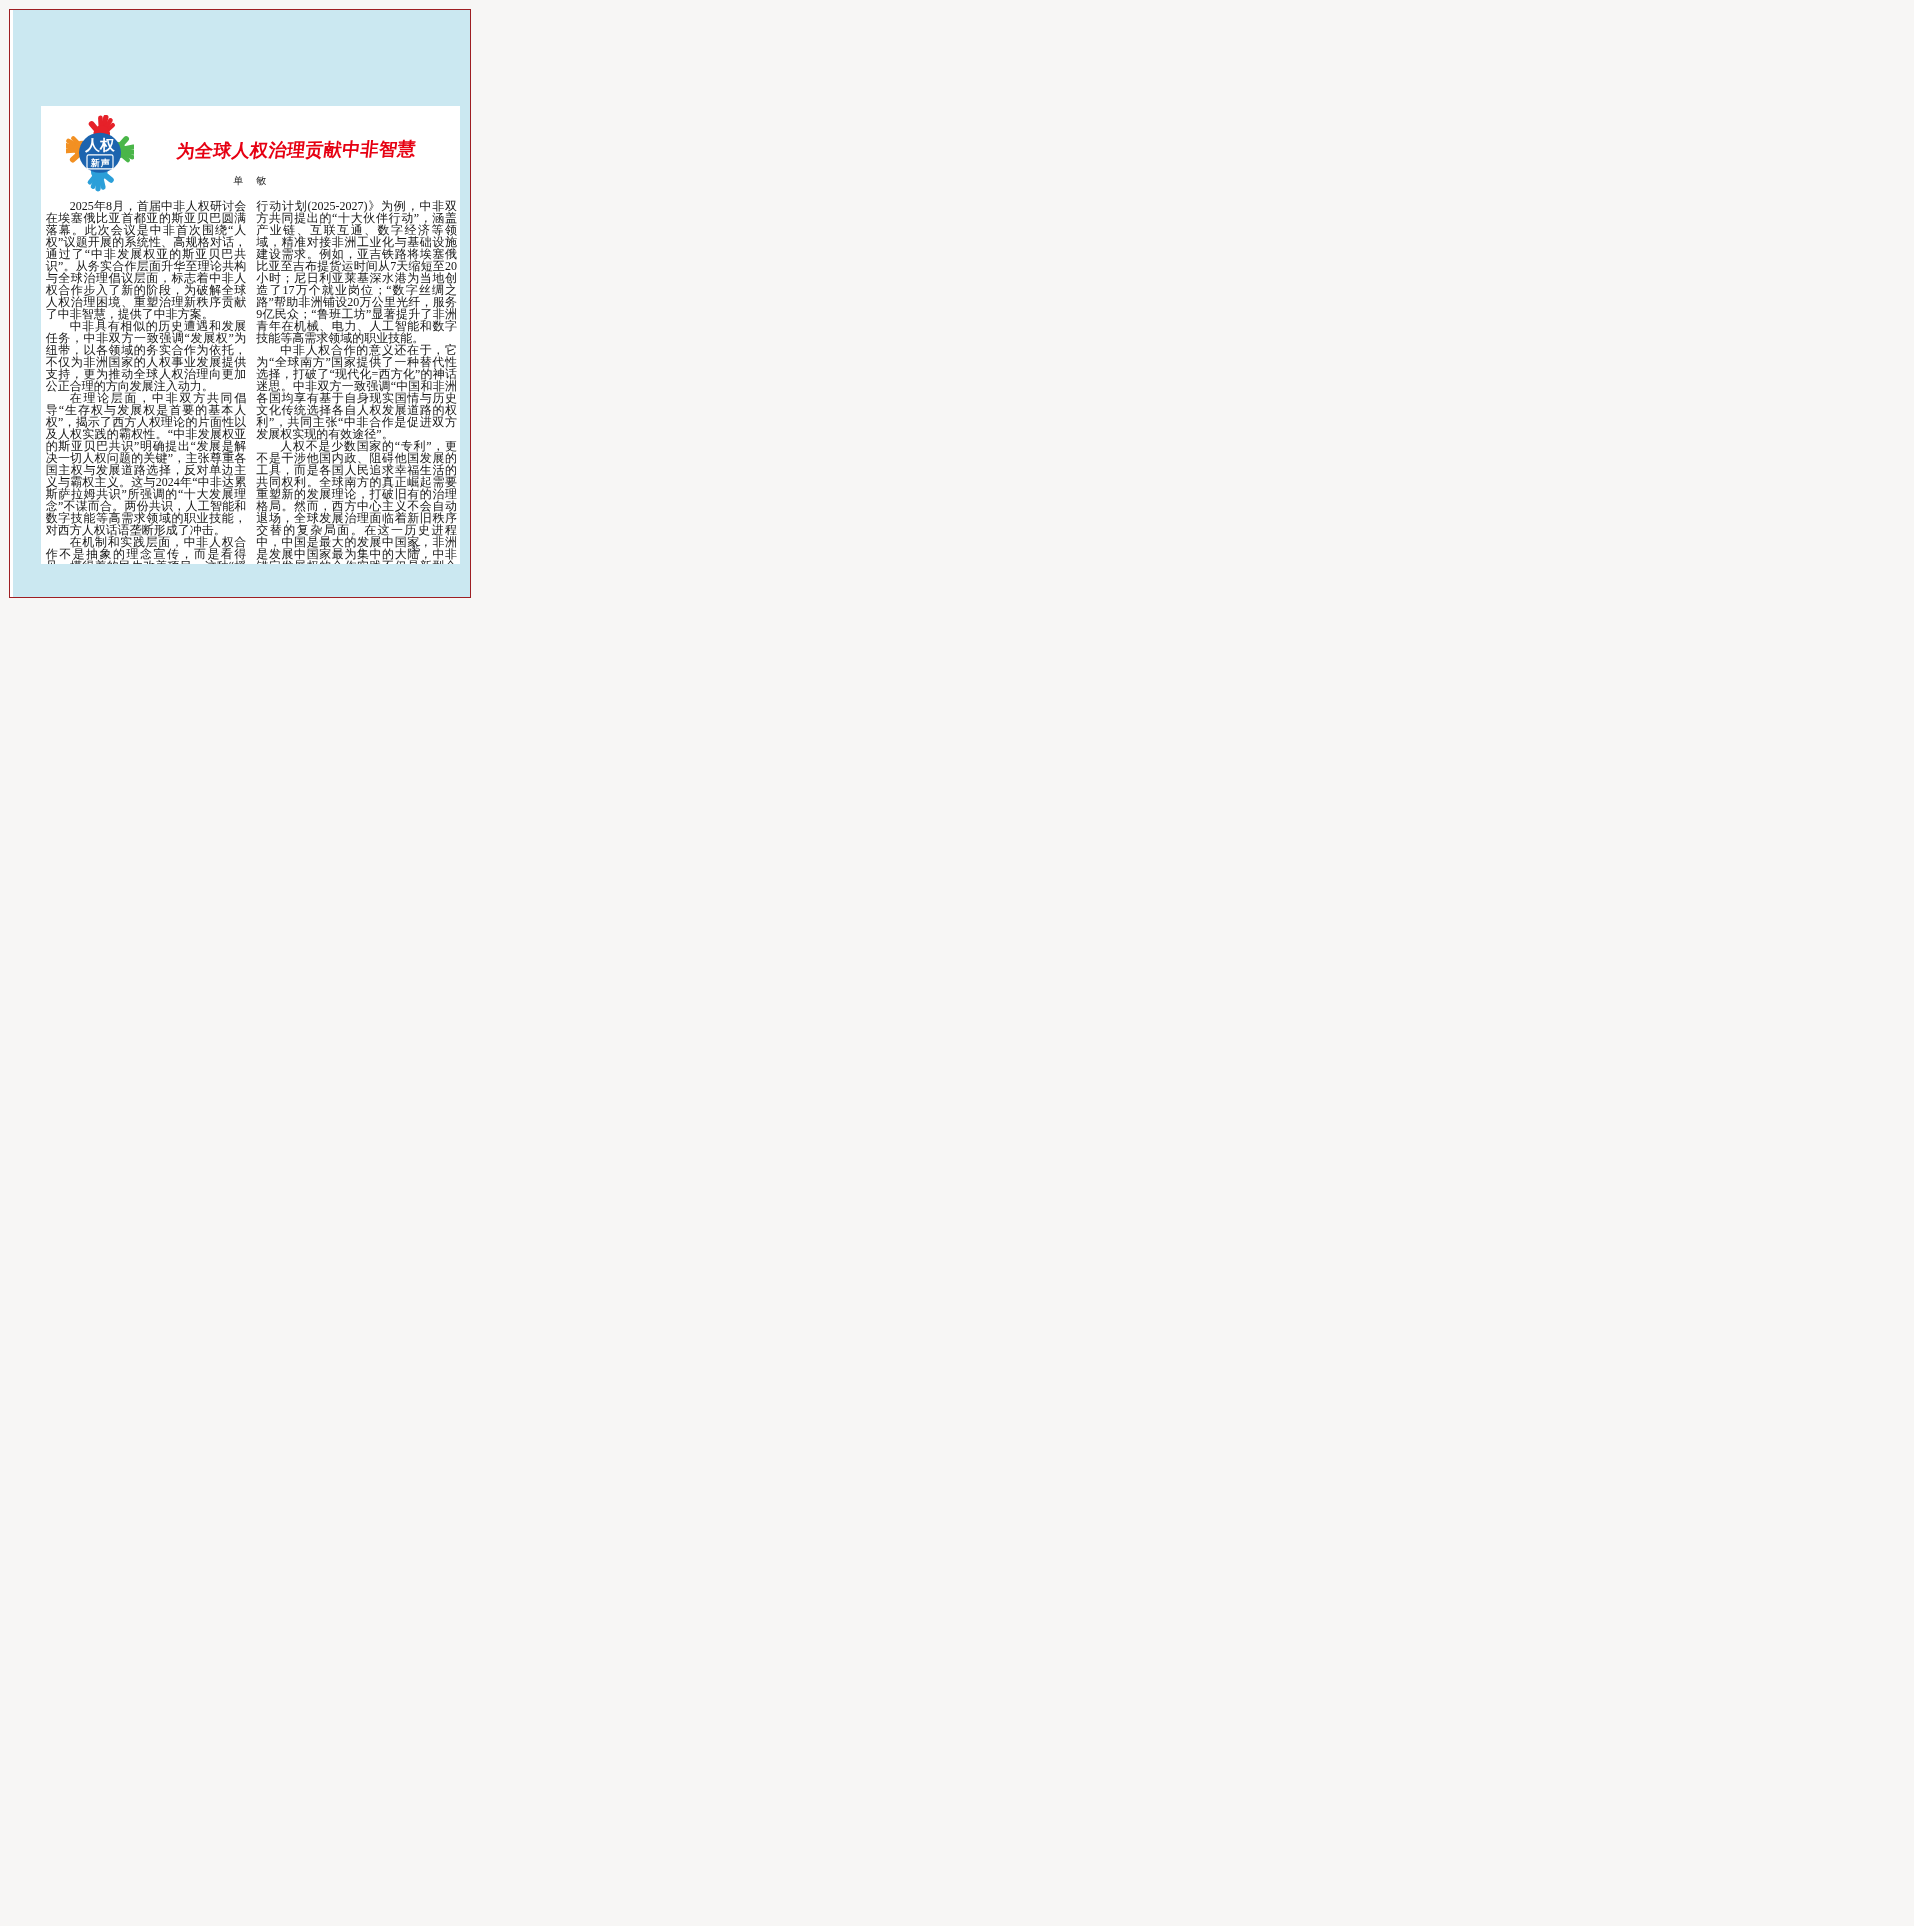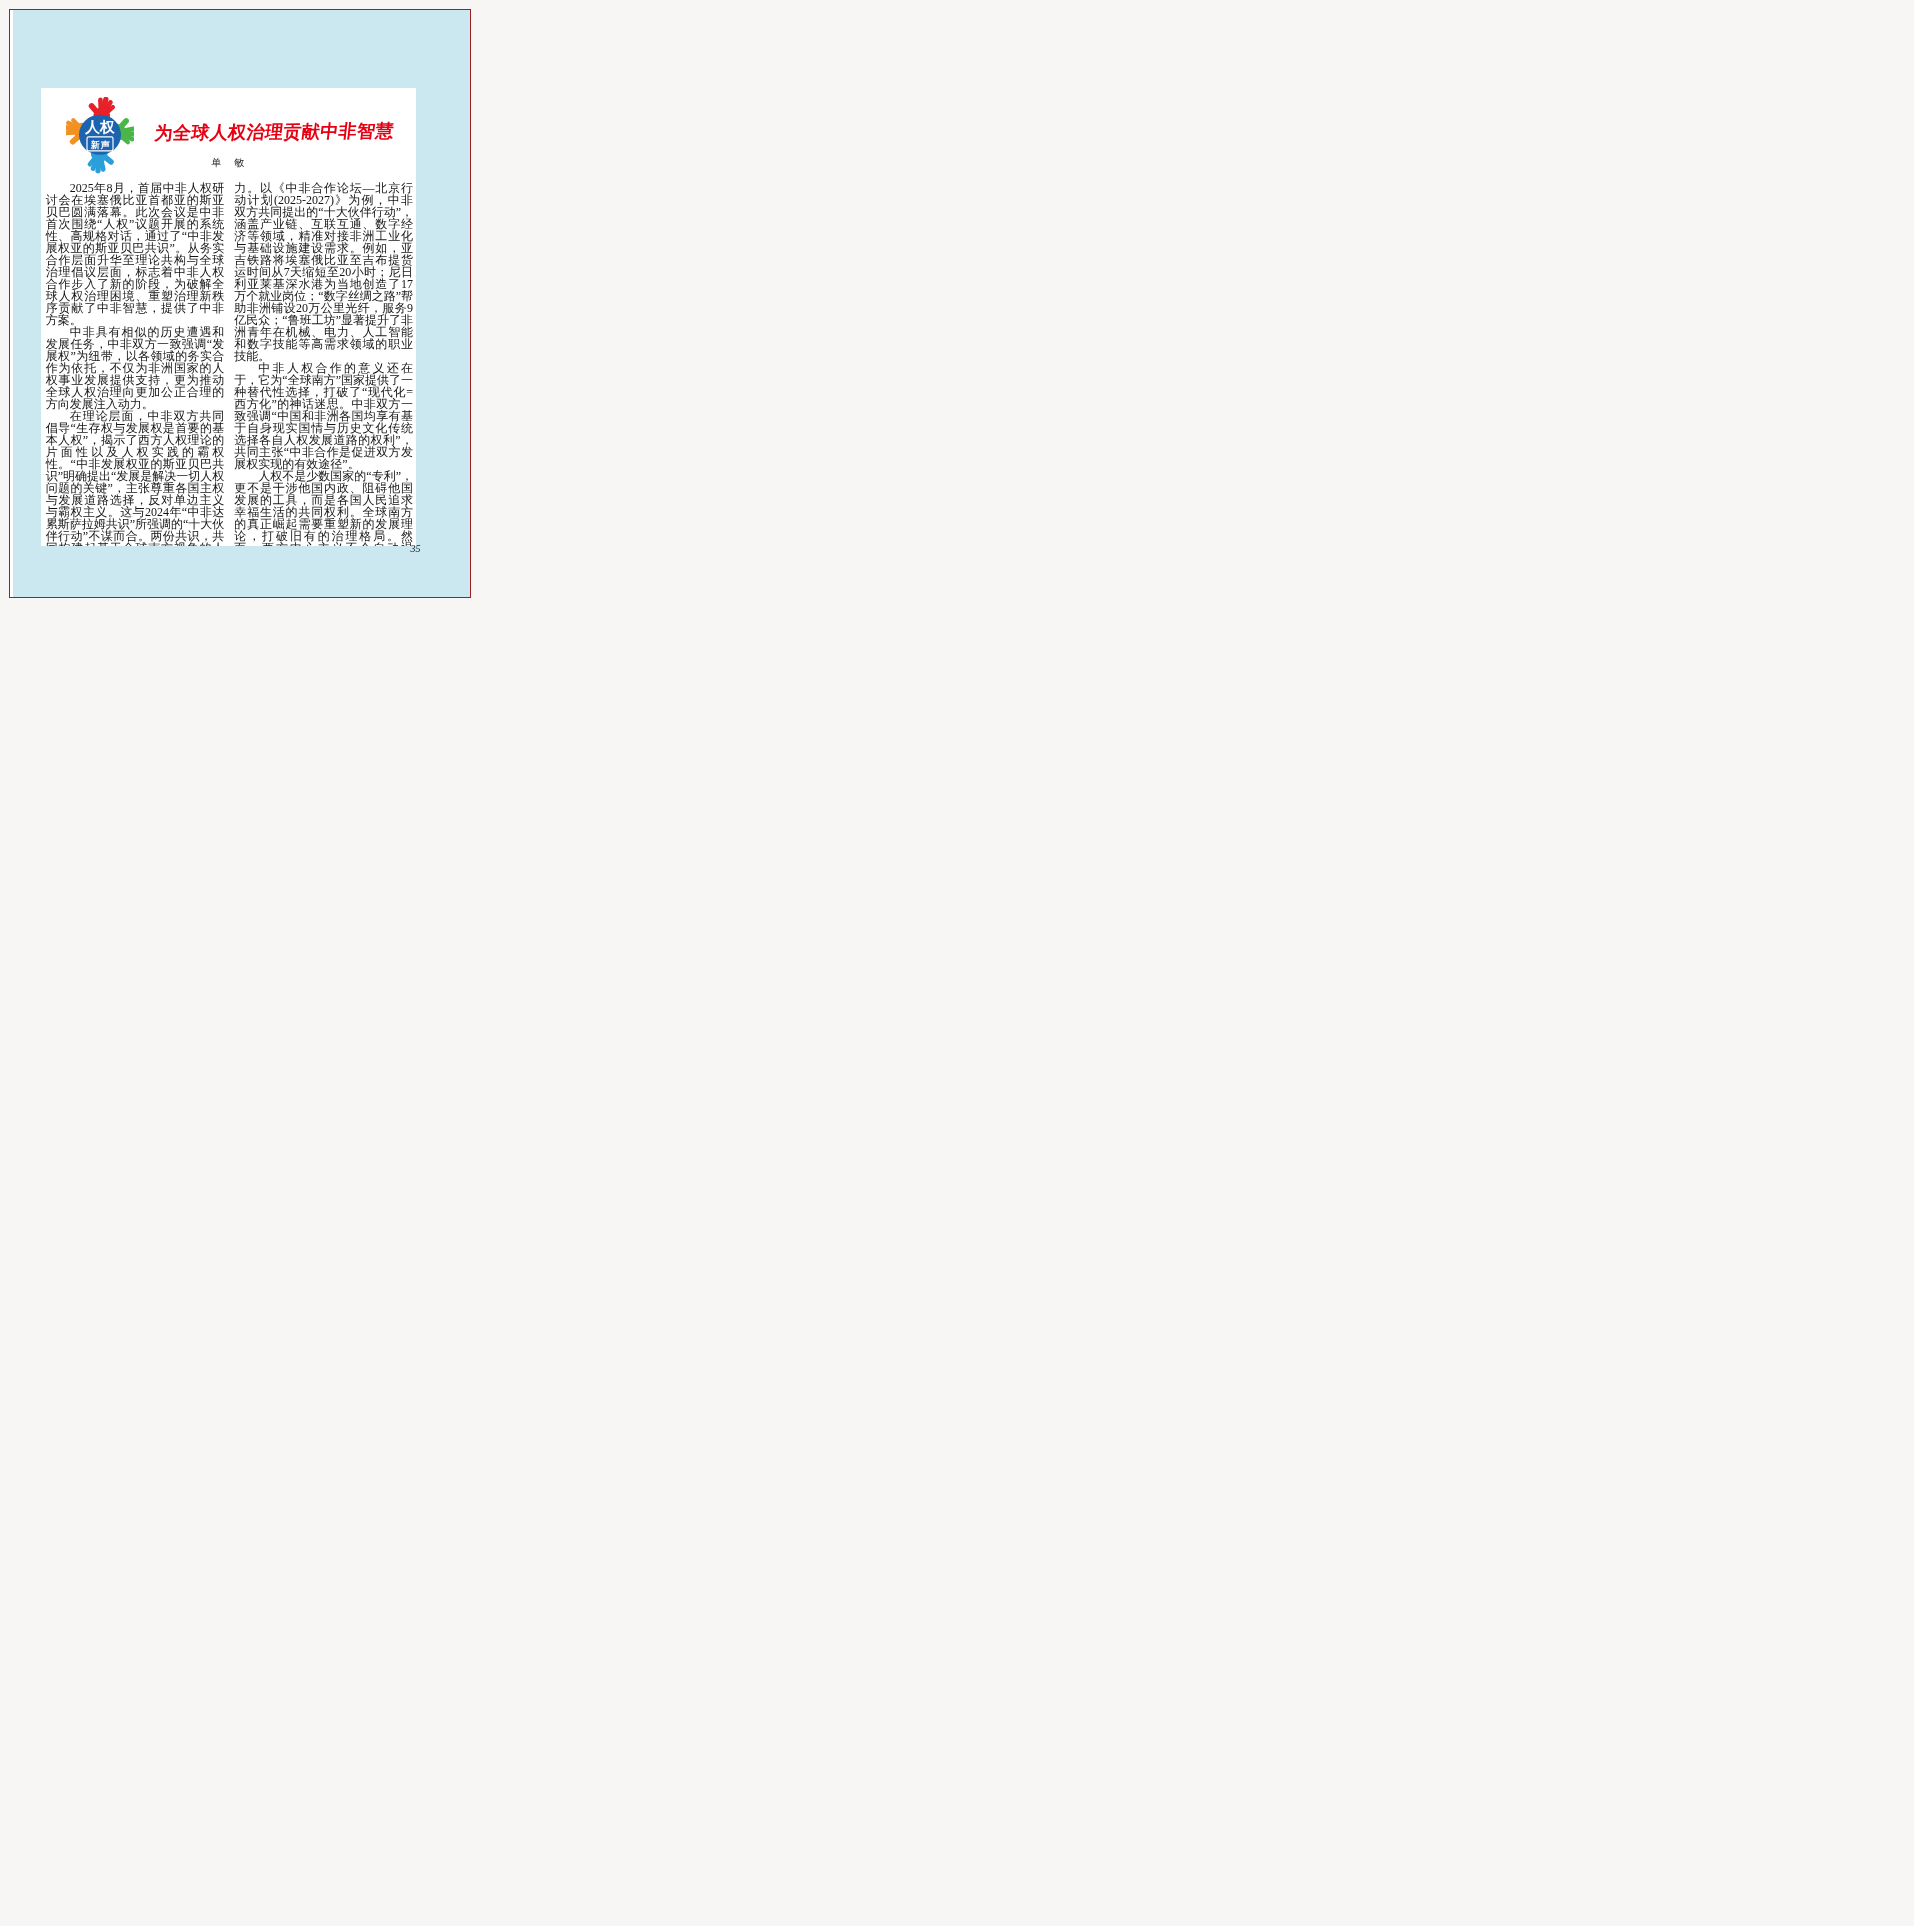--- a/index.html
+++ b/index.html
@@ -26,25 +26,26 @@
   
   .blue-panel {
     position: absolute;
     left: 3.1px; top: 0.4px; right: 0; bottom: 0;
     background: #cbe8f1;
   }
   
   .card {
     position: absolute;
     left: 28.5px;  
-    top: 78px;
+    top: 96px;
     width: 375px;
     height: 458px;
     background: #ffffff;
     overflow: hidden;
+    padding-left: 44px;
   }
   .logo-wrap {
     position: absolute;
     left: 25.4px; top: 8.5px;
     width: 68px; height: 77px;
   }
   .logo-wrap svg { width: 100%; height: 100%; }
   .logo-zh-top { font-size: 44px; font-weight: bold; }
   .logo-zh-bottom { font-size: 27px; font-weight: bold; letter-spacing: 3px; }
   .article-title {
@@ -121,21 +122,21 @@
           </svg>
         </div>
 
         <div class="article-title">为全球人权治理贡献中非智慧</div>
 
         <div class="article-author">单　敏</div>
 
         <div class="article-body">
           <p>2025年8月，首届中非人权研讨会在埃塞俄比亚首都亚的斯亚贝巴圆满落幕。此次会议是中非首次围绕“人权”议题开展的系统性、高规格对话，通过了“中非发展权亚的斯亚贝巴共识”。从务实合作层面升华至理论共构与全球治理倡议层面，标志着中非人权合作步入了新的阶段，为破解全球人权治理困境、重塑治理新秩序贡献了中非智慧，提供了中非方案。</p>
           <p>中非具有相似的历史遭遇和发展任务，中非双方一致强调“发展权”为纽带，以各领域的务实合作为依托，不仅为非洲国家的人权事业发展提供支持，更为推动全球人权治理向更加公正合理的方向发展注入动力。</p>
-          <p>在理论层面，中非双方共同倡导“生存权与发展权是首要的基本人权”，揭示了西方人权理论的片面性以及人权实践的霸权性。“中非发展权亚的斯亚贝巴共识”明确提出“发展是解决一切人权问题的关键”，主张尊重各国主权与发展道路选择，反对单边主义与霸权主义。这与2024年“中非达累斯萨拉姆共识”所强调的“十大伙伴行动”不谋而合。两份共识，共同构建起基于全球南方视角的人权理论框架，对西方人权话语垄断形成了冲击。</p>
+          <p>在理论层面，中非双方共同倡导“生存权与发展权是首要的基本人权”，揭示了西方人权理论的片面性以及人权实践的霸权性。“中非发展权亚的斯亚贝巴共识”明确提出“发展是解决一切人权问题的关键”，主张尊重各国主权与发展道路选择，反对单边主义与霸权主义。这与2024年“中非达累斯萨拉姆共识”所强调的“十大发展理念”不谋而合。两份共识，人工智能和数字技能等高需求领域的职业技能，对西方人权话语垄断形成了冲击。</p>
           <p>在机制和实践层面，中非人权合作不是抽象的理念宣传，而是看得见、摸得着的民生改善项目。这种“授人以渔”的合作模式，彻底摒弃了西方“援助—受援”的不平等关系，推动非洲国家实现从接受“输血”到自主“造血”的转变，真正赋能非洲国家的自主发展能力。以《中非合作论坛—北京行动计划(2025-2027)》为例，中非双方共同提出的“十大伙伴行动”，涵盖产业链、互联互通、数字经济等领域，精准对接非洲工业化与基础设施建设需求。例如，亚吉铁路将埃塞俄比亚至吉布提货运时间从7天缩短至20小时；尼日利亚莱基深水港为当地创造了17万个就业岗位；“数字丝绸之路”帮助非洲铺设20万公里光纤，服务9亿民众；“鲁班工坊”显著提升了非洲青年在机械、电力、人工智能和数字技能等高需求领域的职业技能。</p>
           <p>中非人权合作的意义还在于，它为“全球南方”国家提供了一种替代性选择，打破了“现代化=西方化”的神话迷思。中非双方一致强调“中国和非洲各国均享有基于自身现实国情与历史文化传统选择各自人权发展道路的权利”，共同主张“中非合作是促进双方发展权实现的有效途径”。</p>
           <p><span>人权不是少数国家的“专利”，更不是干涉他国内政、阻碍他国发展的工具，而是各国人民追求幸福生活的共同权利。全球南方的真正崛起需要重塑新的发展理论，打破旧有的治理格局。然而，西方中心主义不会自动退场，全球发展治理面临着新旧秩序交替的复杂局面。在这一历史进程中，中国是最大的发展中国家，非洲是发展中国家最为集中的大陆，中非锚定发展权的合作实践不仅是新型合作模式的探索，更是新发展理念的诞生。我们可以相信，一个更加公正、包容、务实的国际人权新秩序必将形成。</span></p>
 
         </div>
 
       </div>
 
       <div class="page-number">35</div>
 

